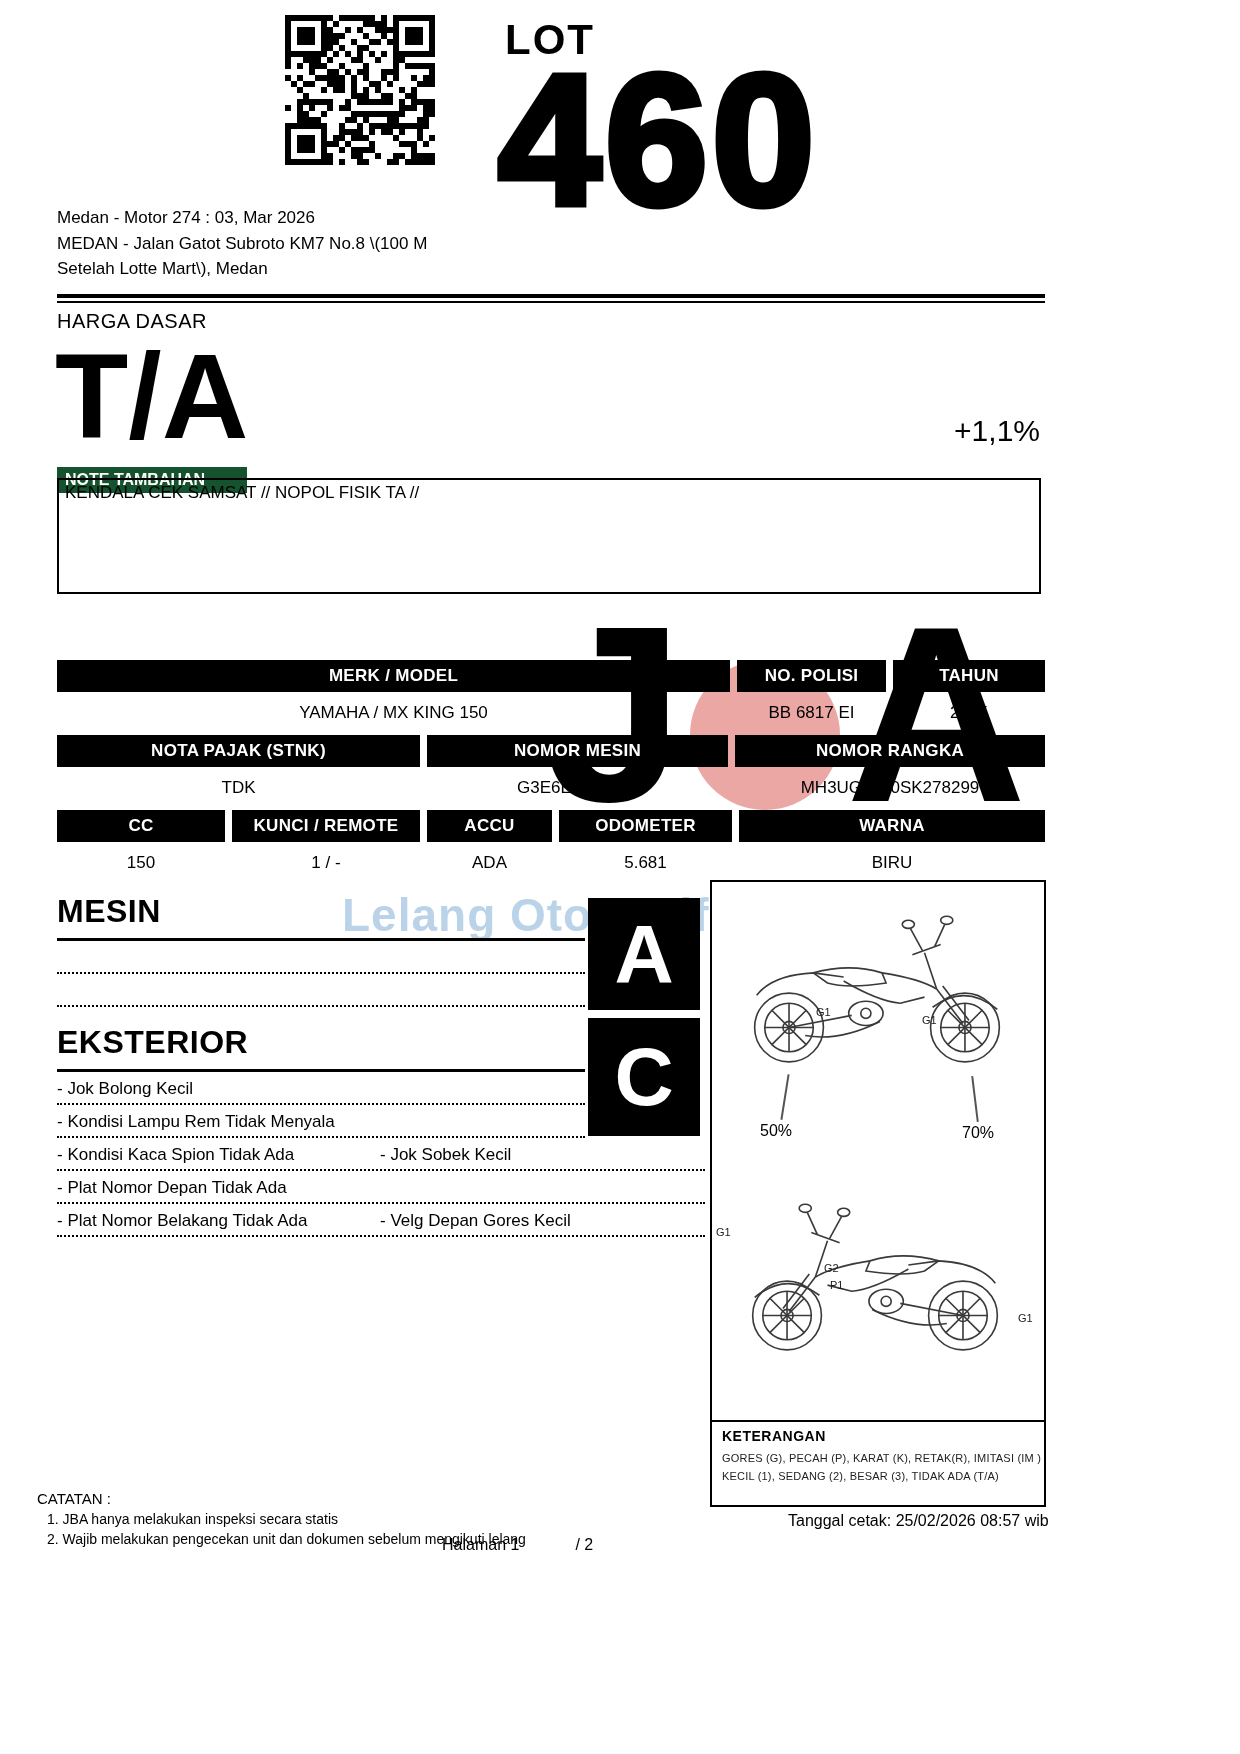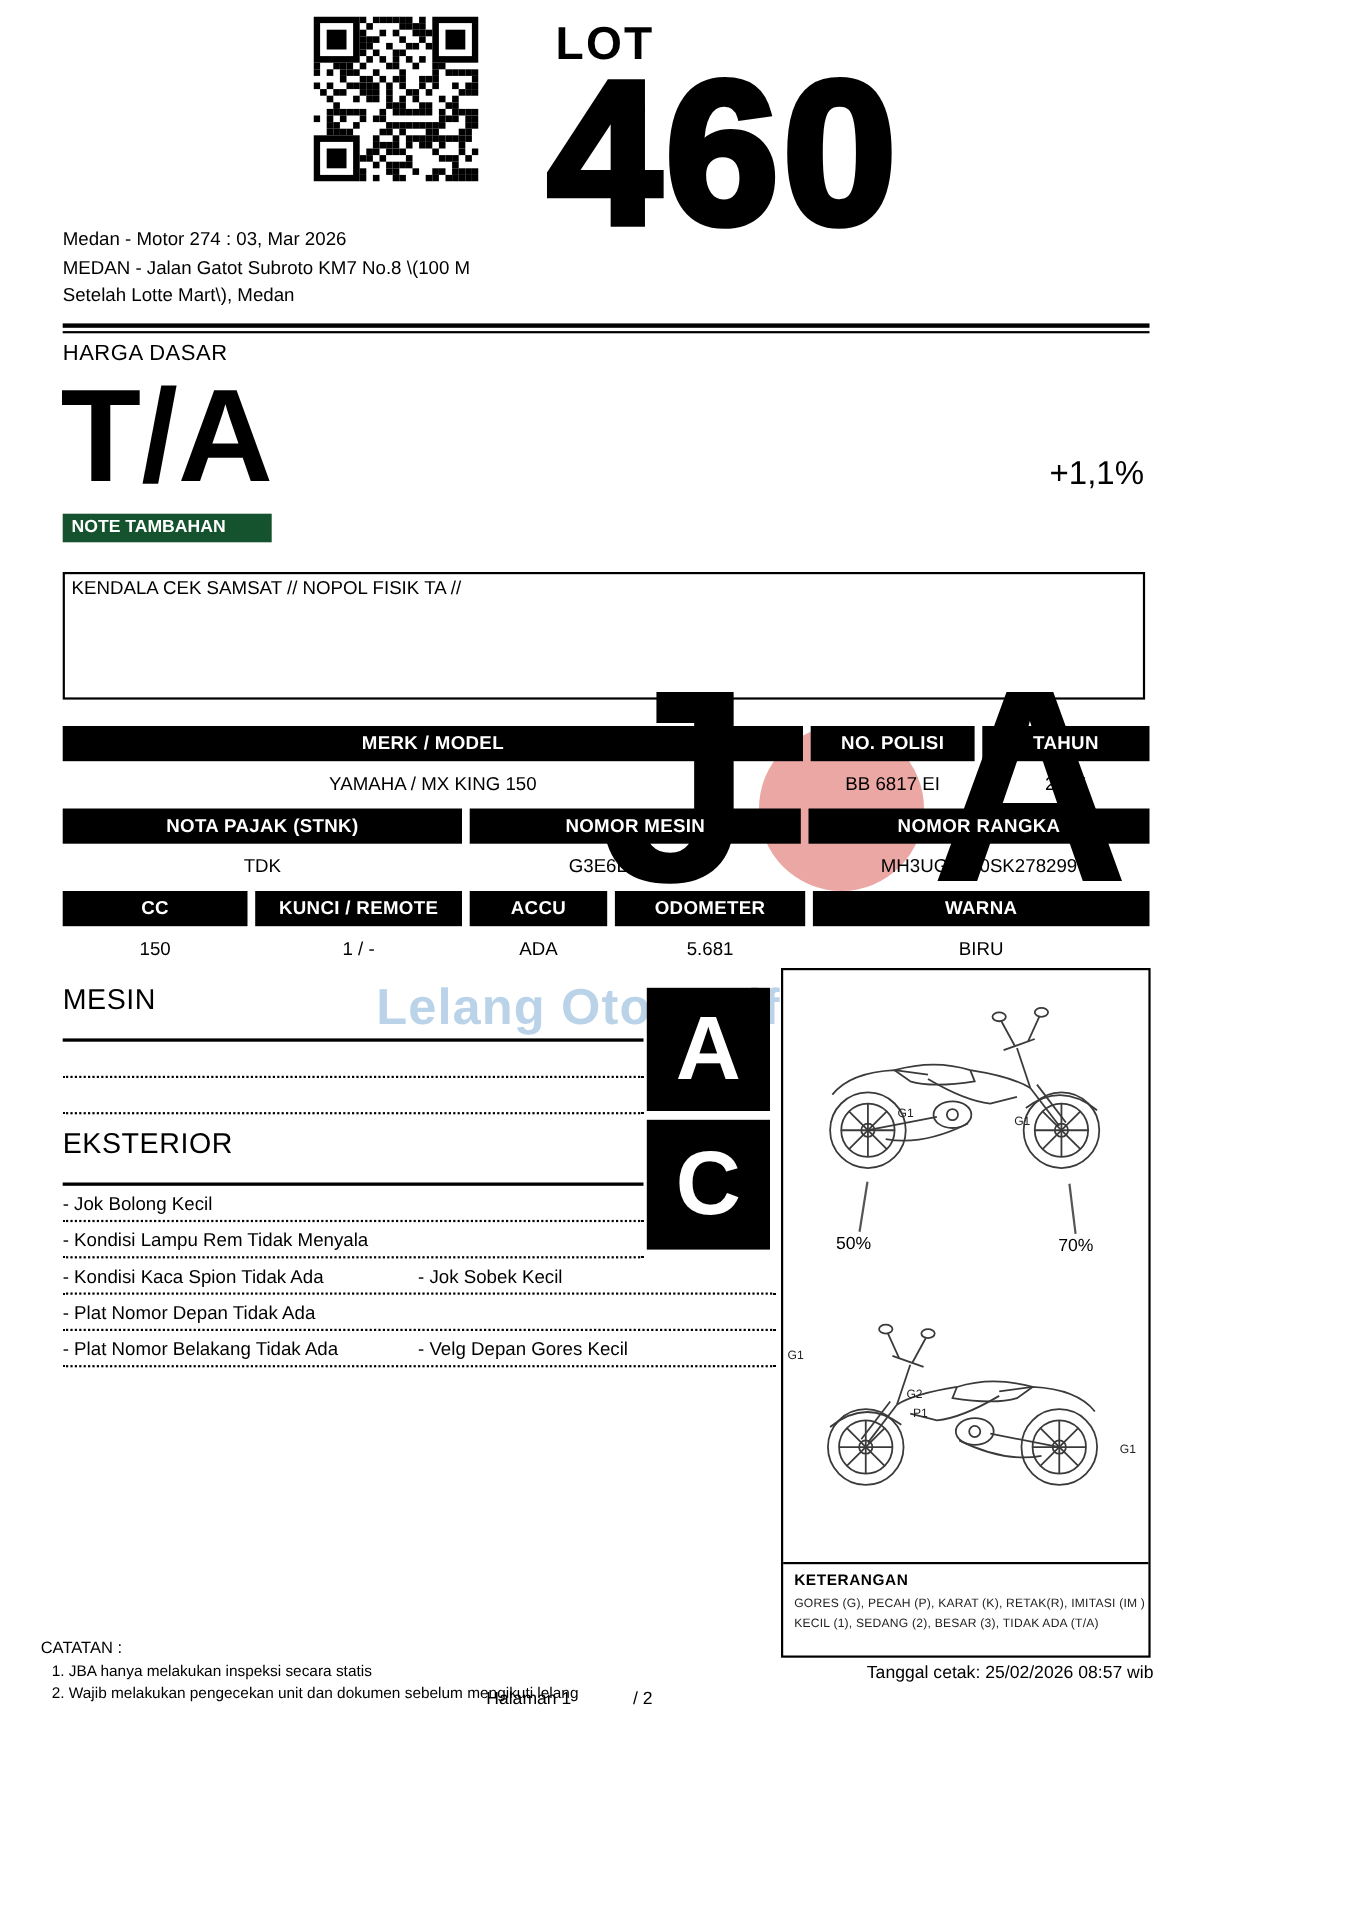--- a/index.html
+++ b/index.html
@@ -21,33 +21,33 @@
   #lot-number{left:498px;top:48px;font-size:185px;font-weight:bold;line-height:1;-webkit-text-stroke:7px #000;letter-spacing:4px;}
   #auction-info{left:57px;top:205px;font-size:17px;line-height:1.5;}
   #double-rule{left:57px;top:294px;width:988px;height:3px;border-top:4px solid #000;border-bottom:2px solid #000;}
 
   #harga-label{left:57px;top:310px;font-size:20px;letter-spacing:.5px;}
   #harga-value{left:55px;top:336px;font-size:120px;font-weight:bold;line-height:1;}
   #increment{left:840px;top:414px;width:200px;text-align:right;font-size:30px;font-weight:normal;}
 
   #note-label{left:57px;top:467px;width:182px;height:26px;background:#14532d;color:#fff;
               font-size:16px;font-weight:bold;display:flex;align-items:center;padding-left:8px;text-align:center;}
-  #note-box{left:57px;top:520px;width:984px;height:116px;border:2px solid #000;
+  #note-box{left:57px;top:478px;width:984px;height:116px;border:2px solid #000;
             font-size:17px;padding:3px 6px;box-sizing:border-box;}
 
   
   #spec-table{left:57px;top:660px;width:988px;}
   .trow{display:flex;gap:7px;}
   .bar{background:#000;color:#fff;font-weight:bold;font-size:17px;height:32px;
        display:flex;align-items:center;justify-content:center;letter-spacing:.3px;}
   .val{font-size:17px;height:30px;display:flex;align-items:center;justify-content:center;}
   .mh{margin-bottom:6px;} .mv{margin-bottom:7px;}
 
   
-  .sec-title{font-size:26px;font-weight:normal;letter-spacing:.5px;border-bottom:3px solid #000;padding-bottom:20px;width:528px;}
+  .sec-title{font-size:32px;font-weight:bold;letter-spacing:.5px;border-bottom:3px solid #000;padding-bottom:8px;width:528px;}
   #mesin-sec{left:57px;top:893px;}
   #eks-sec{left:57px;top:1024px;}
   .dotrow{border-bottom:2px dotted #000;height:33px;font-size:17px;display:flex;align-items:flex-end;padding-bottom:4px;box-sizing:border-box;position:relative;}
   .w-short{width:528px;} .w-long{width:648px;}
   .dotrow .ritem{position:absolute;left:323px;bottom:4px;}
 
   .grade-box{background:#000;color:#fff;display:flex;align-items:center;justify-content:center;
              font-weight:bold;font-size:82px;}
   #grade-a{left:588px;top:898px;width:112px;height:112px;}
   #grade-c{left:588px;top:1018px;width:112px;height:118px;}

